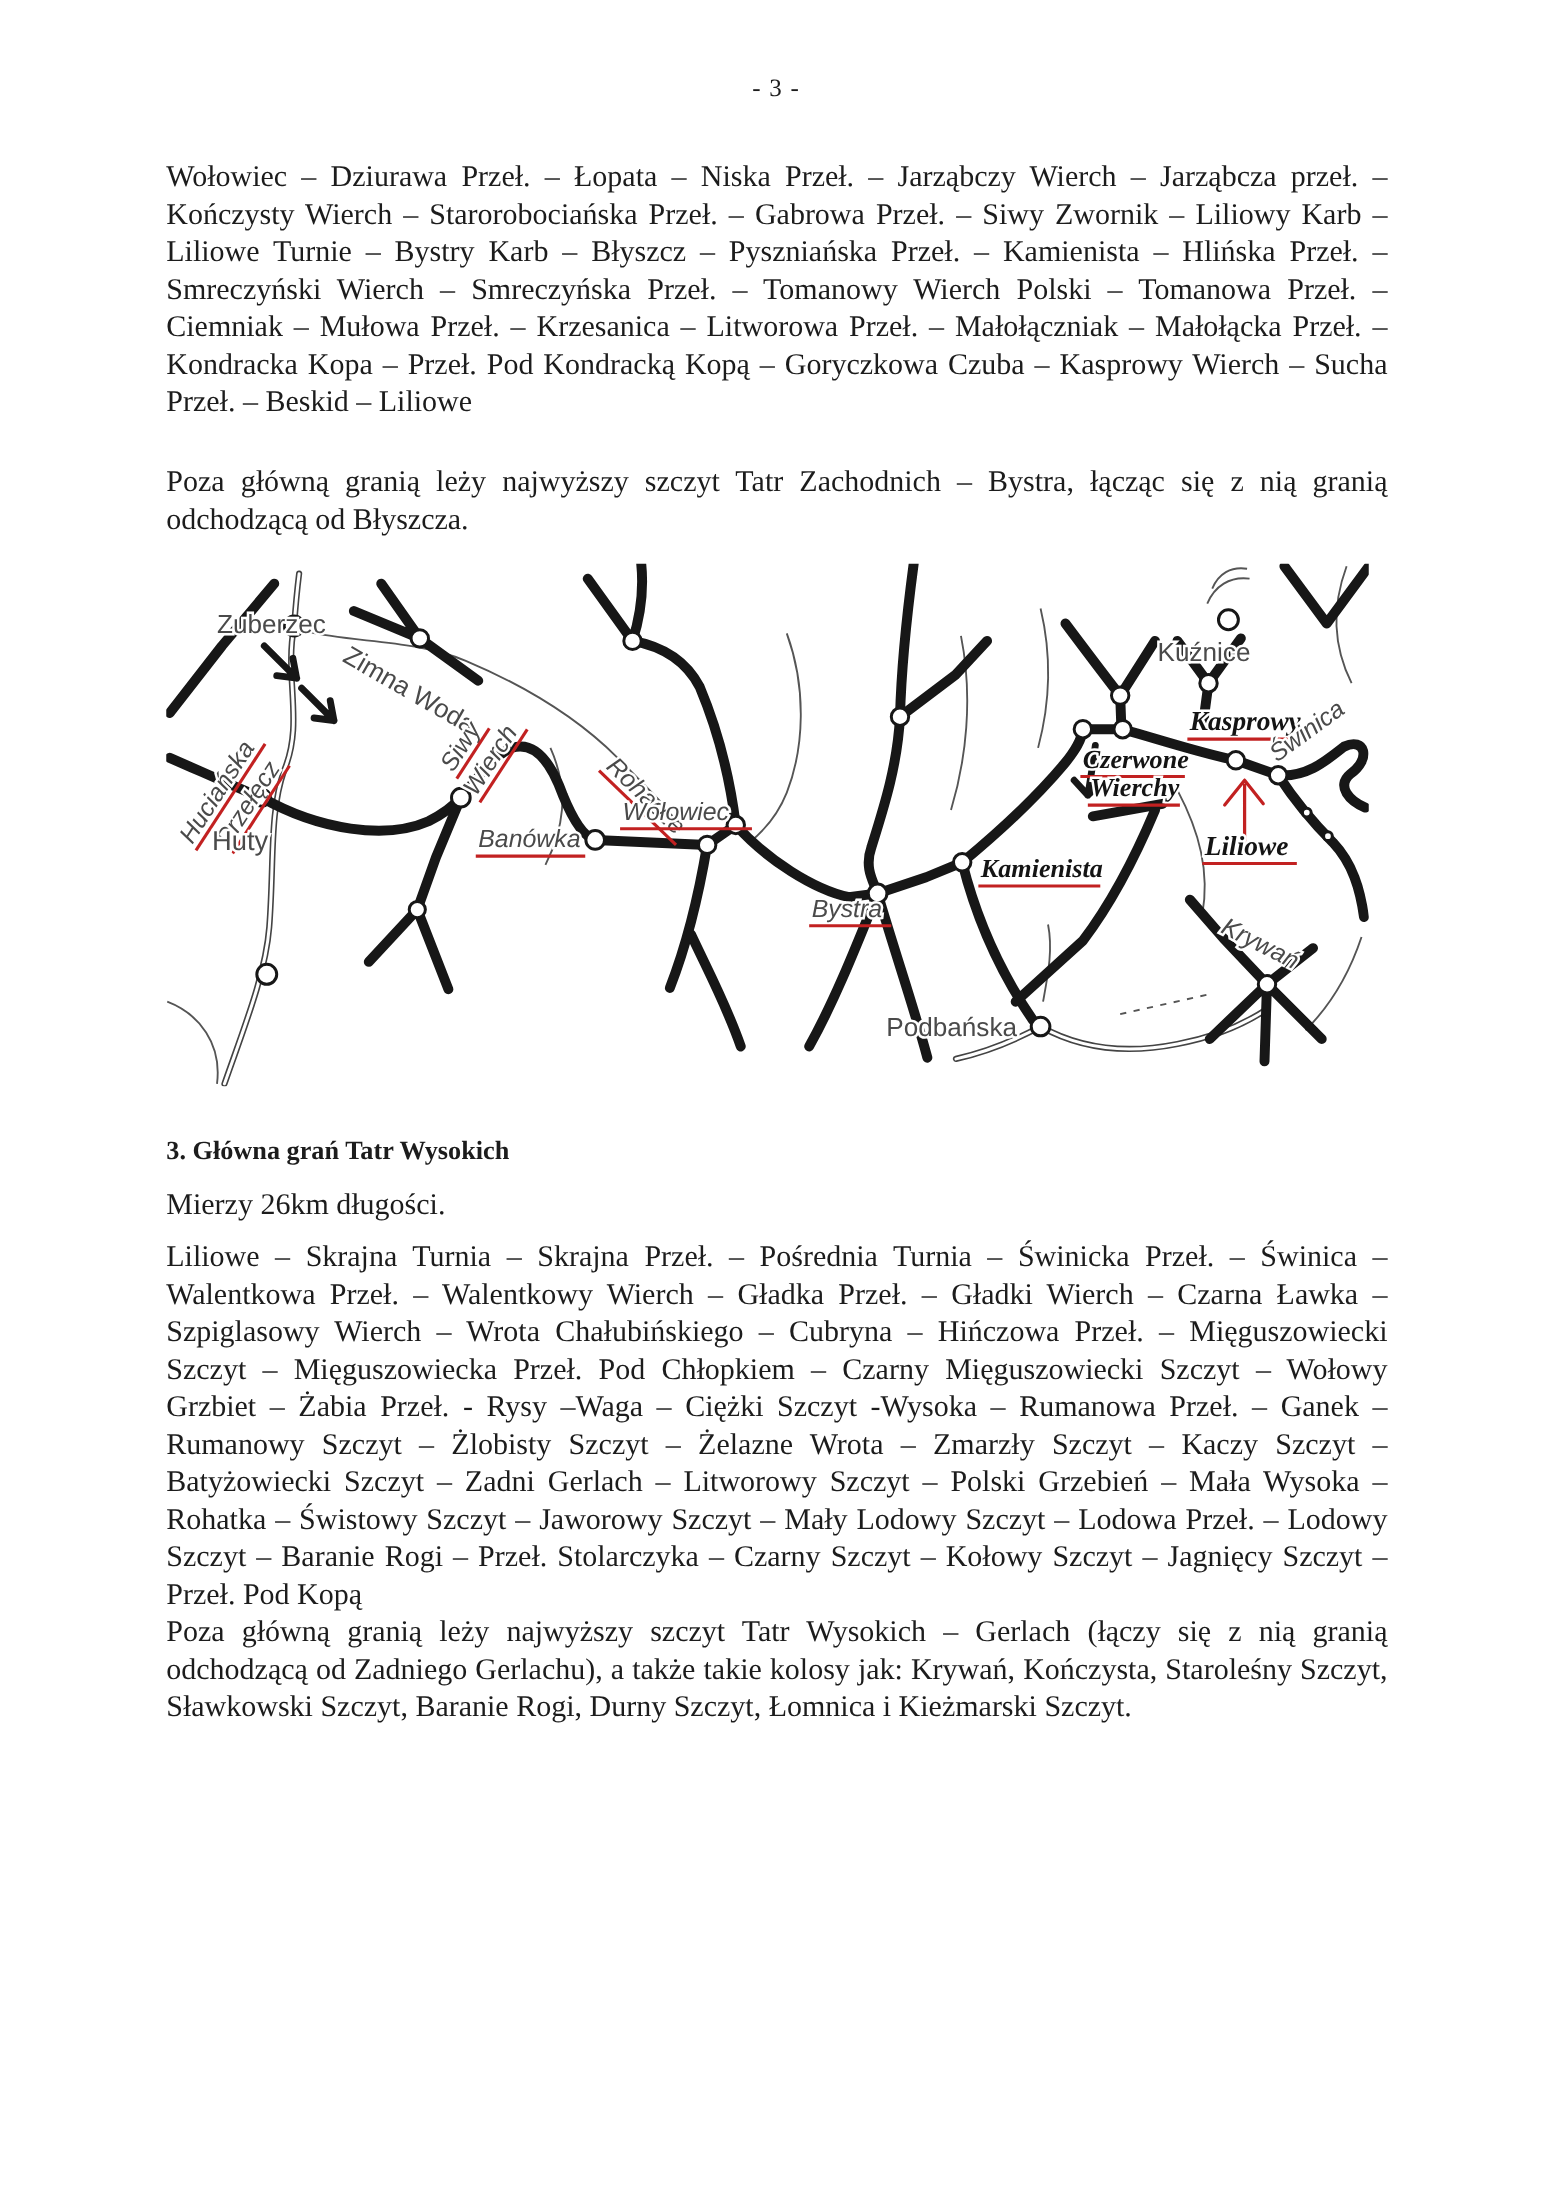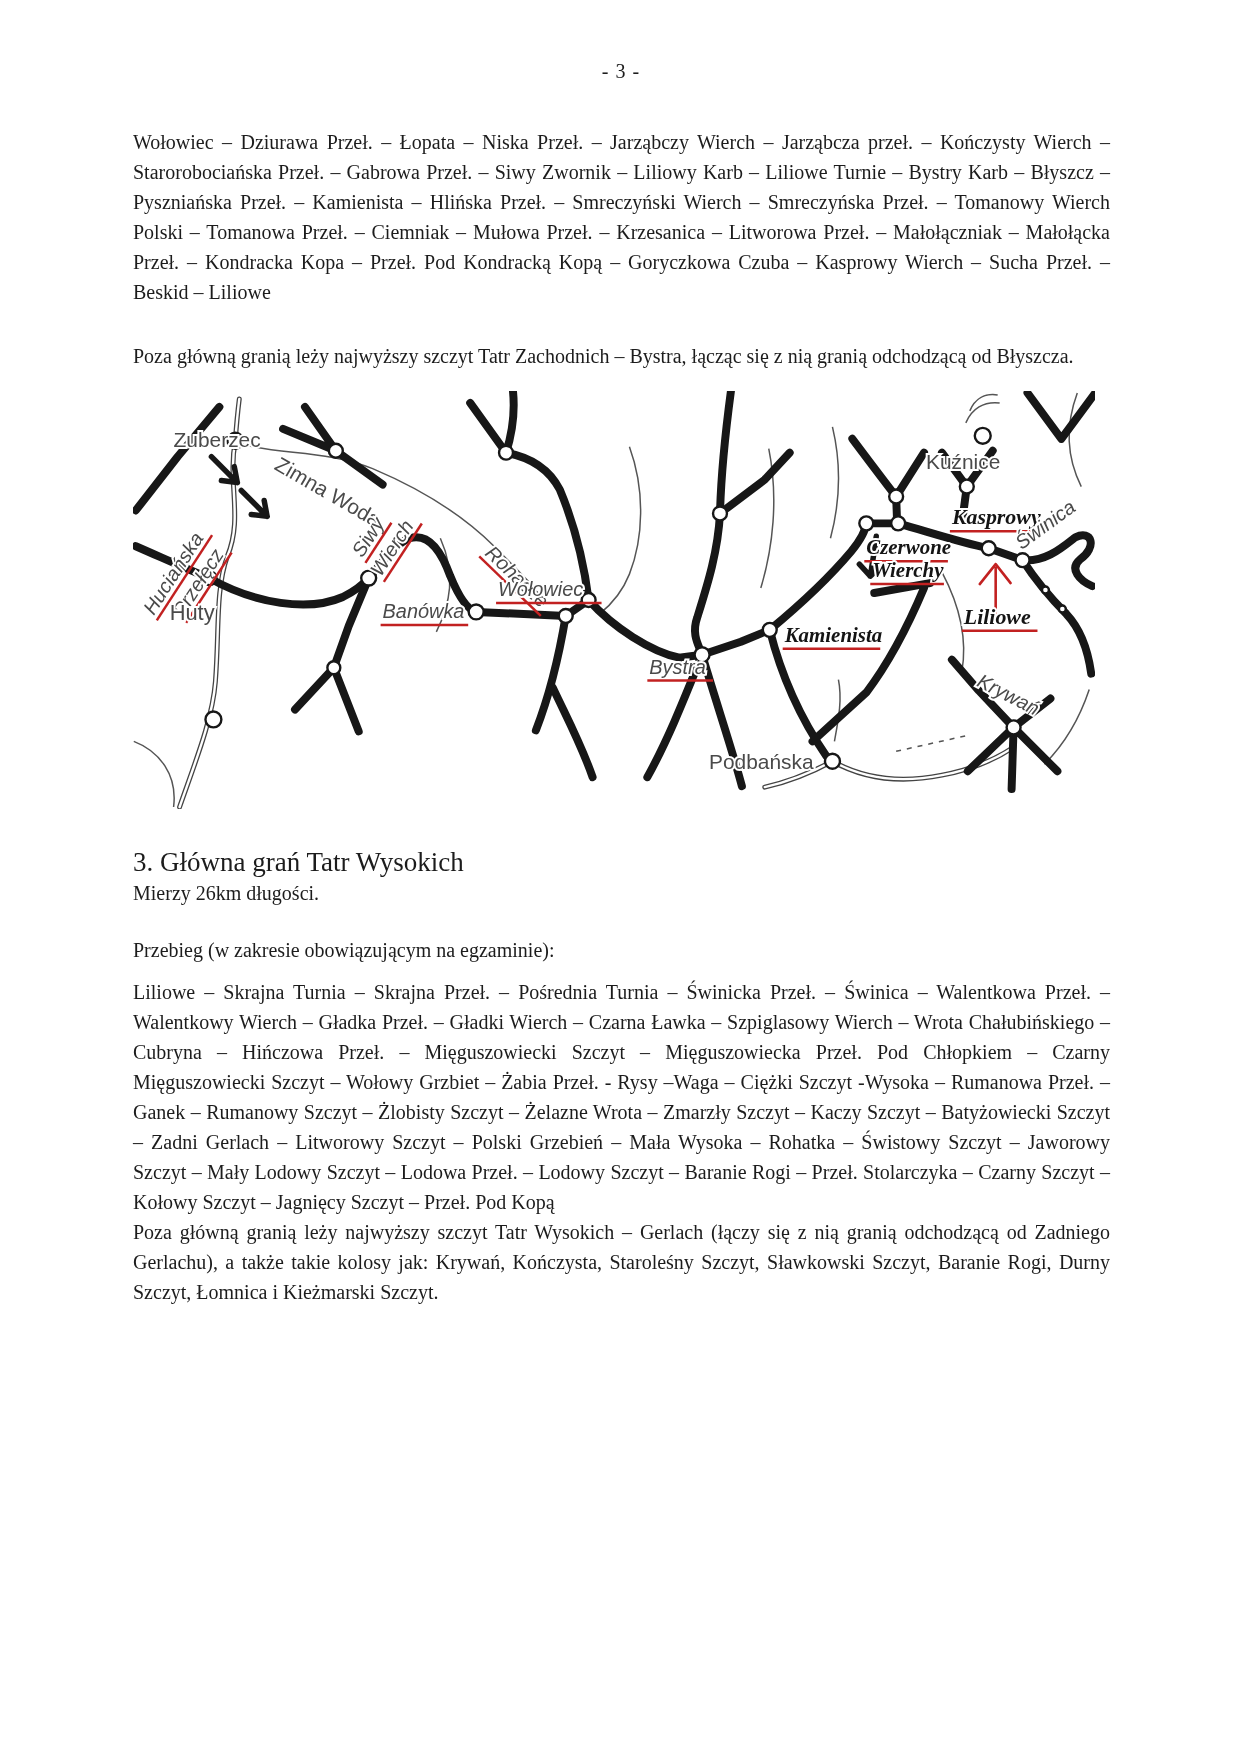--- a/index.html
+++ b/index.html
@@ -14,35 +14,35 @@
   }
   .pageno{
     padding-top:60px;
     text-align:center;
     font-size:20px;
     letter-spacing:1px;
   }
   p.body{
     width:977px;
     margin:0 0 0 133px;
-    font-size:20px;
+    font-size:24px;
     line-height:30px;
     text-align:justify;
     text-justify:inter-word;
   }
   #p1{margin-top:44px;}
   #p2{margin-top:34px;}
   .map-fig{
     margin:20px 0 0 133px;
     width:962px;height:418px;
   }
   h2.sect{
-    margin:34px 0 0 133px;
-    font-size:27px;
-    font-weight:normal;
+    margin:34px 0 16px 133px;
+    font-size:21px;
+    font-weight:bold;
     font-family:"Liberation Serif", serif;
   }
   #p3{}
   #p4i{margin-top:27px;}
   #p4{margin-top:12px;}
   #p5{}
 
   
   .mlab{
     font-family:"Liberation Sans", sans-serif;
@@ -258,18 +258,17 @@
       </g>
 
       <text class="mplain" x="578" y="380">Podbańska</text>
     </g>
   </svg>
 
   <h2 class="sect">3. Główna grań Tatr Wysokich</h2>
 
   <p class="body" id="p3">Mierzy 26km długości.</p>
 
-  <p class="body" id="p4i">Przebieg (w zakresie obowiązującym na egzaminie):</p>
   <p class="body" id="p4">Liliowe – Skrajna Turnia – Skrajna Przeł. – Pośrednia Turnia – Świnicka Przeł. – Świnica – Walentkowa Przeł. – Walentkowy Wierch – Gładka Przeł. – Gładki Wierch – Czarna Ławka – Szpiglasowy Wierch – Wrota Chałubińskiego – Cubryna – Hińczowa Przeł. – Mięguszowiecki Szczyt – Mięguszowiecka Przeł. Pod Chłopkiem – Czarny Mięguszowiecki Szczyt – Wołowy Grzbiet – Żabia Przeł. - Rysy –Waga – Ciężki Szczyt -Wysoka – Rumanowa Przeł. – Ganek – Rumanowy Szczyt – Żlobisty Szczyt – Żelazne Wrota – Zmarzły Szczyt – Kaczy Szczyt – Batyżowiecki Szczyt – Zadni Gerlach – Litworowy Szczyt – Polski Grzebień – Mała Wysoka – Rohatka – Świstowy Szczyt – Jaworowy Szczyt – Mały Lodowy Szczyt – Lodowa Przeł. – Lodowy Szczyt – Baranie Rogi – Przeł. Stolarczyka – Czarny Szczyt – Kołowy Szczyt – Jagnięcy Szczyt – Przeł. Pod Kopą</p>
 
   <p class="body" id="p5">Poza główną granią leży najwyższy szczyt Tatr Wysokich – Gerlach (łączy się z nią granią odchodzącą od Zadniego Gerlachu), a także takie kolosy jak: Krywań, Kończysta, Staroleśny Szczyt, Sławkowski Szczyt, Baranie Rogi, Durny Szczyt, Łomnica i Kieżmarski Szczyt.</p>
 
 </div>
 
 </body></html>

